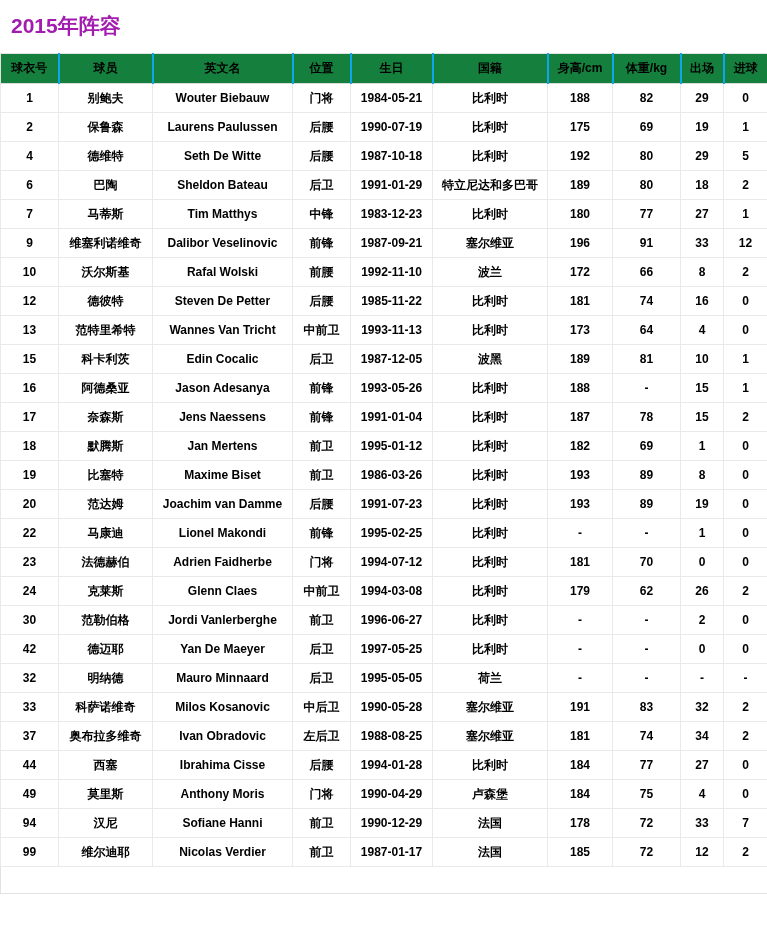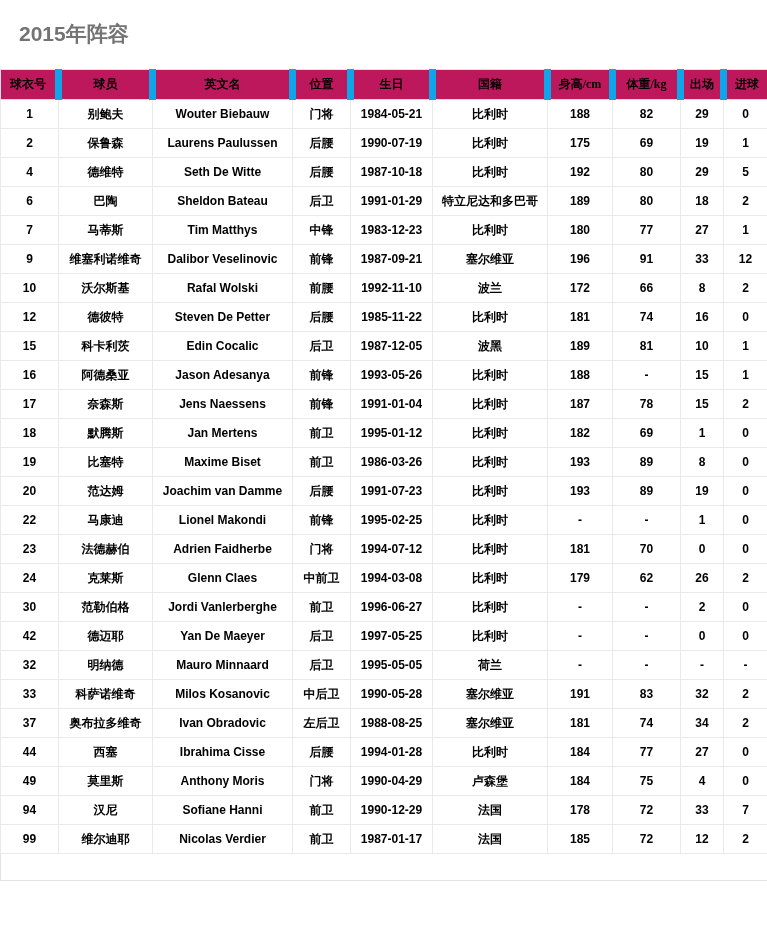--- a/index.html
+++ b/index.html
@@ -14,49 +14,48 @@
     color: #000000;
   }
   .page {
     width: 767px;
     min-height: 944px;
     background: #ffffff;
   }
   .page-title {
     font-size: 21px;
     font-weight: 700;
-    color: #737373;
-    margin: 16px;
+    color: #a21caf;
+    margin: 8px;
     padding: 5px 0 0 3px;
     line-height: 25px;
     height: 37px;
   }
   table.squad {
     width: 767px;
     border-collapse: collapse;
     table-layout: fixed;
     font-size: 12px;
     font-weight: 700;
     text-align: center;
     color: #000000;
     border: 1px solid #e2e2e2;
   }
   table.squad th {
-    background: #be185d;
+    background: #15803d;
     height: 30px;
     padding: 0 2px;
     font-size: 12px;
     font-weight: 700;
     border-bottom: 1px solid #dcdcdc;
     white-space: nowrap;
     overflow: hidden;
   }
   table.squad th + th {
-    border-left: 7px solid #0ea5e9;
-    font-family: Liberation Serif, serif;
+    border-left: 2px solid #0ea5e9;
   }
   table.squad td {
     height: 29px;
     padding: 0 2px;
     border: 1px solid #e9e9e9;
     background: #ffffff;
     white-space: nowrap;
     overflow: hidden;
   }
   table.squad tr.footer-row td {
@@ -204,20 +203,32 @@
           <td>Steven De Petter</td>
           <td>后腰</td>
           <td>1985-11-22</td>
           <td>比利时</td>
           <td>181</td>
           <td>74</td>
           <td>16</td>
           <td>0</td>
         </tr>
         <tr>
+          <td>13</td>
+          <td>范特里希特</td>
+          <td>Wannes Van Tricht</td>
+          <td>中前卫</td>
+          <td>1993-11-13</td>
+          <td>比利时</td>
+          <td>173</td>
+          <td>64</td>
+          <td>4</td>
+          <td>0</td>
+        </tr>
+        <tr>
           <td>15</td>
           <td>科卡利茨</td>
           <td>Edin Cocalic</td>
           <td>后卫</td>
           <td>1987-12-05</td>
           <td>波黑</td>
           <td>189</td>
           <td>81</td>
           <td>10</td>
           <td>1</td>

